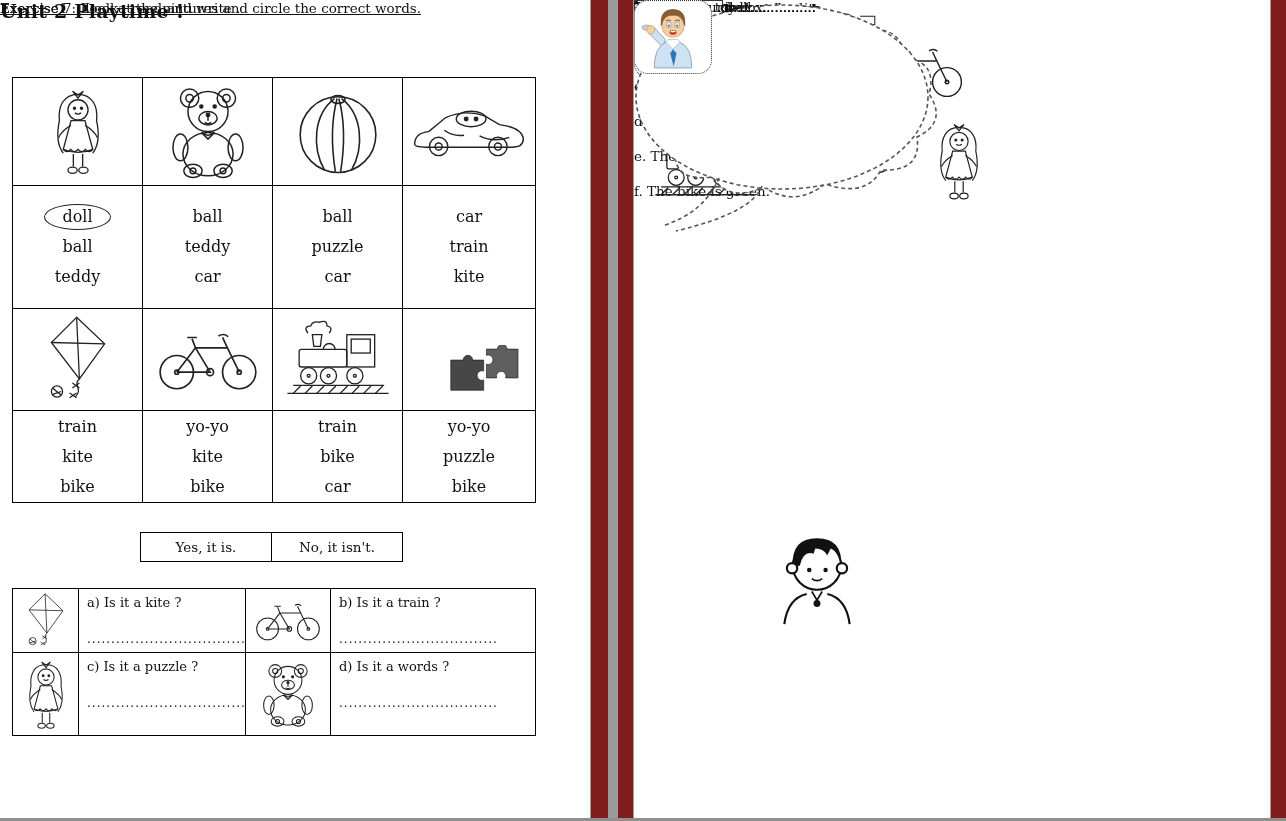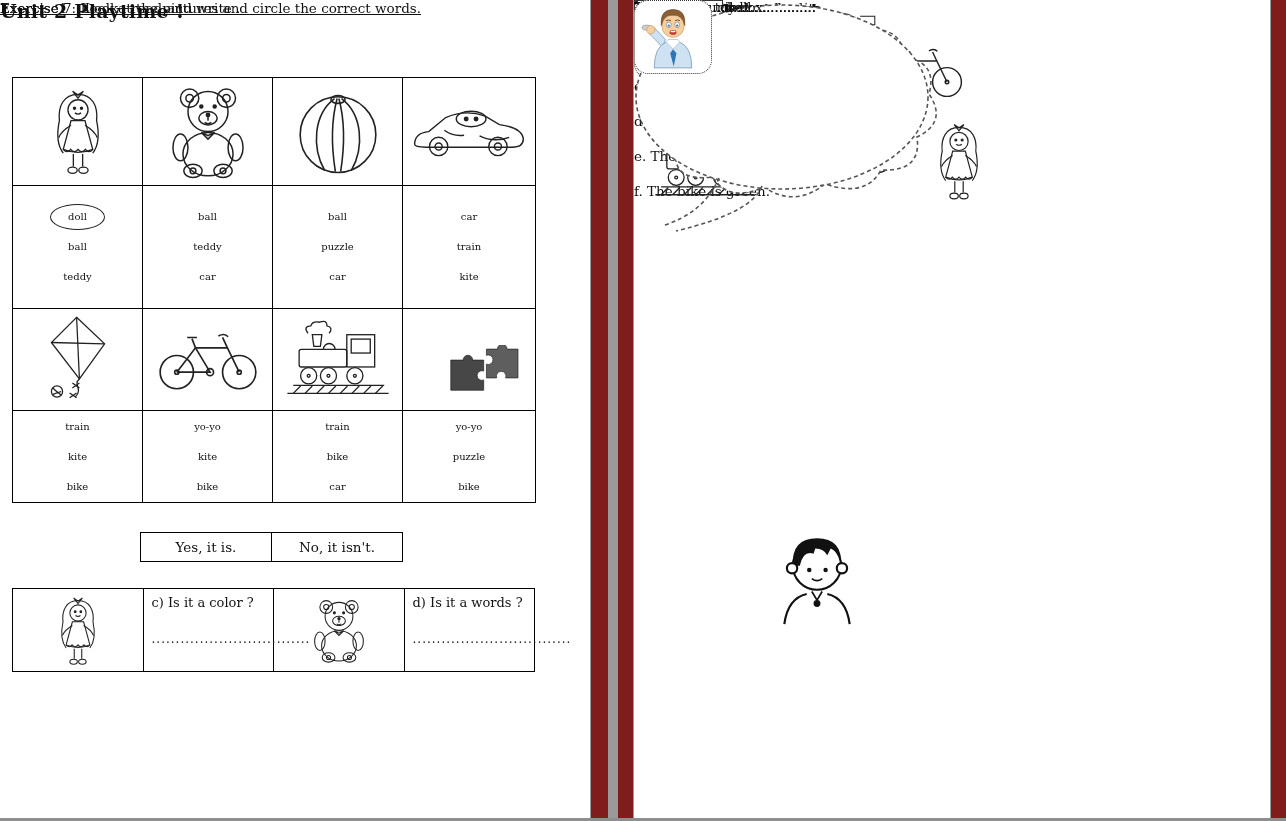--- a/index.html
+++ b/index.html
@@ -11,21 +11,21 @@
   #page1 { left:0; width:591px; border-right:1px solid #9e9e9e; }
   #page2 { left:633px; width:638px; border-left:1px solid #9e9e9e; border-right:1px solid #9e9e9e; }
   #gutter { position:absolute; left:608px; top:0; width:10px; height:821px; background:#9a9a9a; }
   #bottom-strip { position:absolute; left:0; bottom:0; width:1286px; height:3px; background:#8f8f8f; }
 
   .abs { position:absolute; }
   .title { font-weight:bold; font-size:19px; text-align:center; letter-spacing:.2px; }
   .exh { font-size:13.5px; text-decoration:underline; }
   .t { border-collapse:collapse; table-layout:fixed; }
   .t td { border:1px solid #000; vertical-align:middle; text-align:center; padding:0; }
-  .words td { font-size:10px; }
+  .words td { font-size:16px; }
   .wline { display:block; line-height:30px; }
   .circle { display:inline-block; border:1.2px solid #222; border-radius:50%; padding:0 17px; line-height:24px; }
   .piccell { text-align:center; }
   .qacell { text-align:left !important; vertical-align:top !important; padding:6px 8px !important; font-size:13px; }
   .qdots { margin-top:22px; letter-spacing:1px; font-size:12px; color:#222; }
   .yn td { font-size:13.5px; }
 
   .sent { font-size:13.5px; line-height:34.7px; white-space:nowrap; }
   .roundbox { border:1.6px dotted #555; border-radius:32px; background:#fff; }
   .dashbox { border:2px dashed #333; background:#fff; }
@@ -332,28 +332,48 @@
       <tbody>
           <tr style="height:29px">
         <td style="width:131px">Yes, it is.</td>
         <td style="width:131px">No, it isn't.</td>
       </tr>
     </tbody>
       </table>
 
     <table class="t" style="position:absolute; left:12px; top:588px; width:523px;">
       <tbody>
+          <tr style="height:63px">
+        <td style="width:66px" class="piccell">
+              <svg class="ic" style="margin:0 auto" width="46" height="58" viewBox="0 0 100 130">
+                <use href="#sym-kite"></use>
+              </svg>
+            </td>
+        <td style="width:167px" class="qacell">
+          <div>a) Is it a kite ?</div>
+          <div class="qdots">.................................</div>
+        </td>
+        <td style="width:85px" class="piccell">
+              <svg class="ic" style="margin:0 auto" width="68" height="44" viewBox="0 0 150 95">
+                <use href="#sym-bike"></use>
+              </svg>
+            </td>
+        <td style="width:205px" class="qacell">
+          <div>b) Is it a train ?</div>
+          <div class="qdots">.................................</div>
+        </td>
+      </tr>
       <tr style="height:83px">
         <td class="piccell">
               <svg class="ic" style="margin:0 auto" width="50" height="75" viewBox="0 0 80 118">
                 <use href="#sym-doll"></use>
               </svg>
             </td>
         <td class="qacell">
-          <div>c) Is it a color ?</div>
+          <div>c) Is it a puzzle ?</div>
           <div class="qdots">.................................</div>
         </td>
         <td class="piccell">
               <svg class="ic" style="margin:0 auto" width="58" height="67" viewBox="0 0 100 115">
                 <use href="#sym-teddy"></use>
               </svg>
             </td>
         <td class="qacell">
           <div>d) Is it a words ?</div>
           <div class="qdots">.................................</div>

